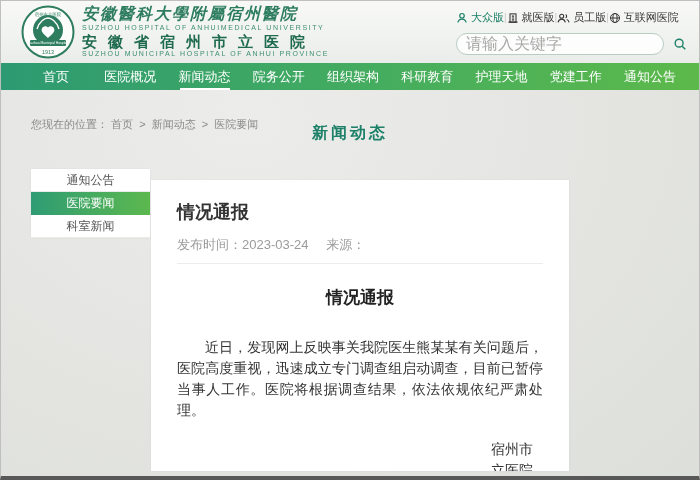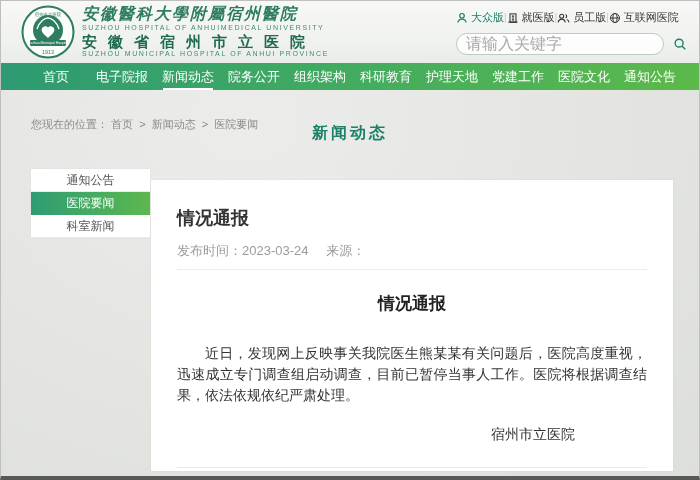--- a/index.html
+++ b/index.html
@@ -34,21 +34,21 @@
   
   .breadcrumb { position:absolute; top:116px; left:30px; font-size:11px; color:#8a8a88; }
   .breadcrumb .crumb { cursor:pointer; }
   .breadcrumb .bsep { margin:0 3px; }
   .section-title { position:absolute; top:122px; left:0; width:100%; text-align:center; font-size:16px; font-weight:bold; color:var(--accent,#1d8068); letter-spacing:3px; }
   
   .sidebar { position:absolute; top:168px; left:30px; width:119px; background:#fff; box-shadow:0 0 2px rgba(0,0,0,.06); }
   .side-item { height:23px; line-height:23px; text-align:center; font-size:12px; color:#555; border-bottom:1px solid #ebebe9; cursor:pointer; background:#fff; }
   .side-item.active { background:linear-gradient(90deg,var(--active-start,#2f9c74),var(--active-end,#5cb84e)); color:#fff; border-bottom:none; }
   
-  .main-panel { position:absolute; top:179px; left:150px; width:522px; height:291px; background:#fff; padding:26px 26px 0; overflow:hidden; box-shadow:0 0 2px rgba(0,0,0,.06); }
+  .main-panel { position:absolute; top:179px; left:150px; width:418px; height:291px; background:#fff; padding:20px 26px 0; overflow:hidden; box-shadow:0 0 2px rgba(0,0,0,.06); }
   .article-title { font-size:18px; font-weight:bold; color:#333; }
   .article-meta { margin-top:12px; font-size:13px; color:#9b9b9b; padding-bottom:9px; border-bottom:1px solid #ececec; }
   .article-meta .mt { margin-right:14px; }
   .body-title { margin-top:22px; text-align:center; font-size:17px; font-weight:bold; color:#222; }
   .body-text { margin-top:28px; font-size:14px; color:#333; line-height:21px; text-indent:2em; text-align:justify; }
   .signature { margin:18px 0 0 314px; font-size:14px; color:#333; line-height:21px; }
   .pager { margin-top:22px; border-top:1px solid #ececec; padding-top:10px; display:flex; justify-content:space-between; font-size:11px; color:#666; }
 </style>
 </head>
 <body>
@@ -119,28 +119,27 @@
               <circle cx="7" cy="7" r="4.5"></circle>
               <path d="M10.5 10.5L14 14"></path>
             </svg>
         </span>
       </div>
     </div>
   </div>
 
   <div class="nav">
     <span class="nav-item">首页</span>
-    <span class="nav-item">电子院报</span>
+    <span class="nav-item">医院概况</span>
     <span class="nav-item active">新闻动态</span>
     <span class="nav-item">院务公开</span>
     <span class="nav-item">组织架构</span>
     <span class="nav-item">科研教育</span>
     <span class="nav-item">护理天地</span>
     <span class="nav-item">党建工作</span>
-    <span class="nav-item">医院文化</span>
     <span class="nav-item">通知公告</span>
   </div>
 
   <div class="breadcrumb">
     <span>您现在的位置：</span>
     <span class="crumb">首页</span>
     <span class="bsep">&gt;</span>
     <span class="crumb">新闻动态</span>
     <span class="bsep">&gt;</span>
     <span class="crumb">医院要闻</span>

